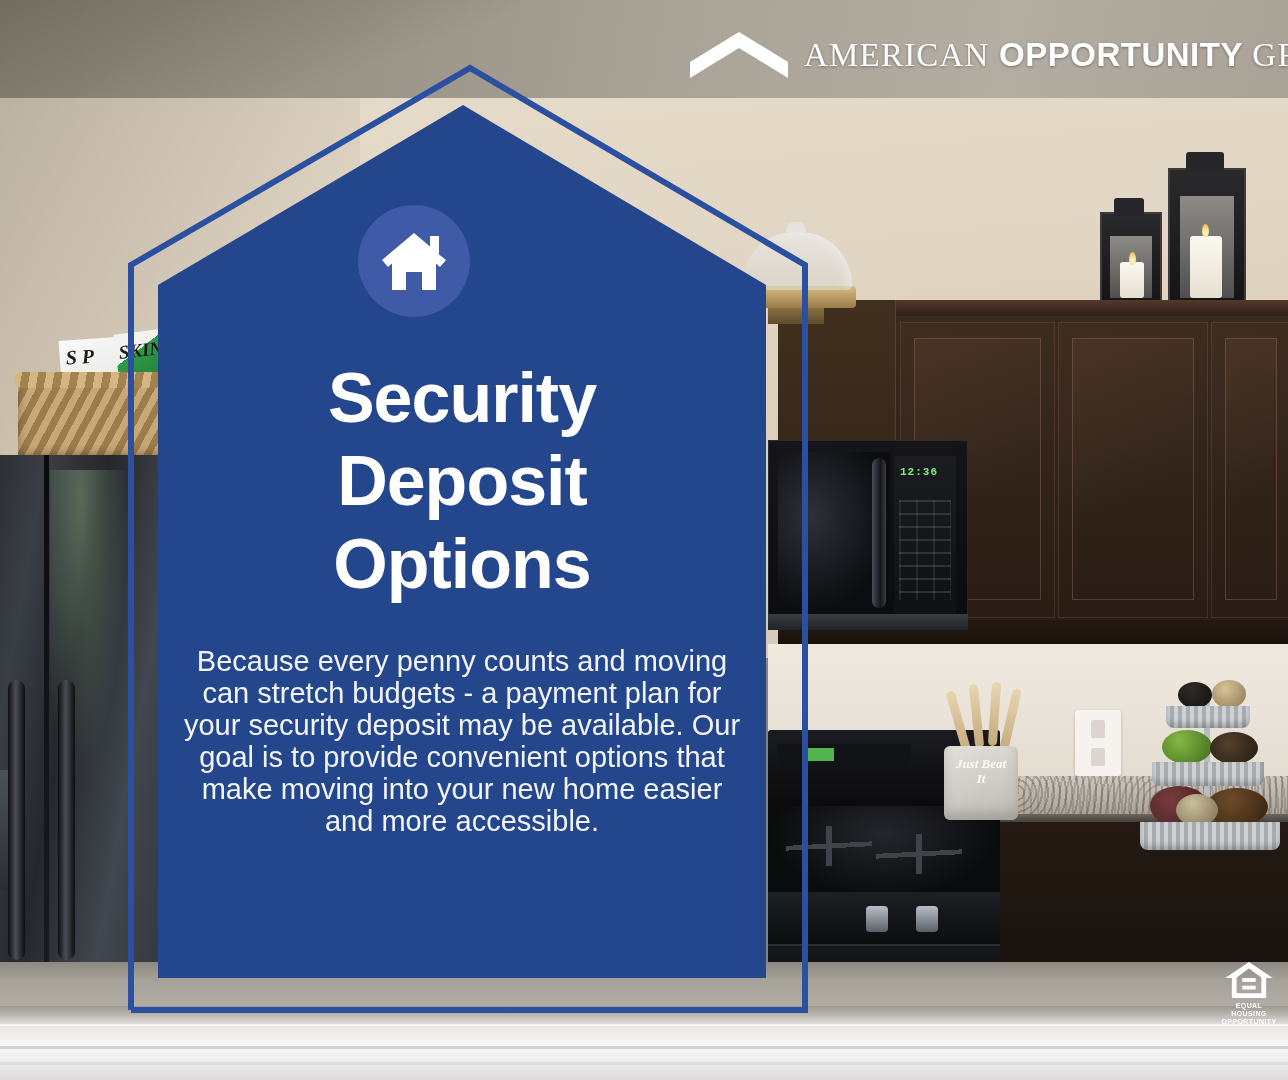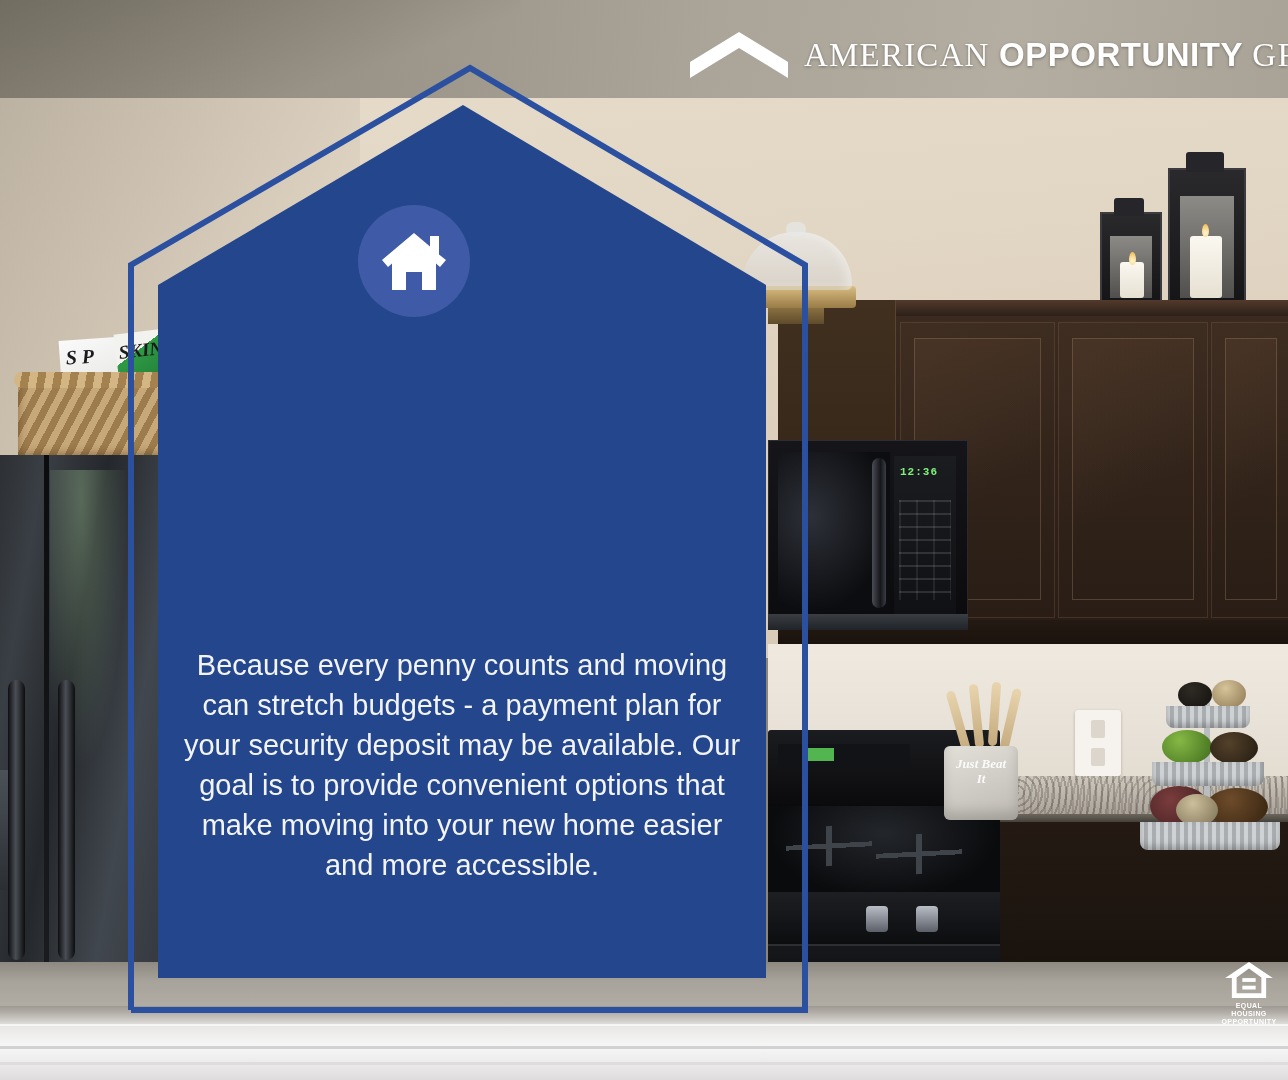--- a/index.html
+++ b/index.html
@@ -207,21 +207,21 @@
   .icon-circle{
     position:absolute;left:200px;top:100px;width:112px;height:112px;border-radius:50%;
     background:#3f5aa6;display:flex;align-items:center;justify-content:center;
   }
   .title{
     position:absolute;left:0;top:252px;width:608px;text-align:center;
     color:#ffffff;font-size:70px;line-height:83px;font-weight:700;letter-spacing:-1px;
   }
   .body{
     position:absolute;left:16px;top:540px;width:576px;text-align:center;
-    color:#f2f4f8;font-size:29px;line-height:40px;font-weight:400;
+    color:#f2f4f8;font-size:29px;line-height:32px;font-weight:400;
   }
 
   
   .brand{position:absolute;left:690px;top:25px;width:580px;height:60px;
     display:flex;align-items:center;gap:16px;}
   .brand-mark{width:98px;height:46px;flex:0 0 auto;}
   .brand-text{color:#ffffff;font-family:"Liberation Serif",serif;font-size:33px;
     letter-spacing:1.2px;white-space:nowrap;text-shadow:0 1px 3px rgba(0,0,0,.35);}
   .brand-text .b{font-family:"Liberation Sans",sans-serif;font-weight:700;letter-spacing:0.5px;}
 
@@ -353,20 +353,23 @@
 
   <div class="card">
 
     <div class="icon-circle">
       <svg width="72" height="66" viewBox="0 0 72 66">
         <path d="M4 32 L36 5 L52 18.5 L52 8 L61 8 L61 26.5 L68 32 L62 39 L58 35.6 L58 62 L44 62 L44 44 L28 44 L28 62 L14 62 L14 35.6 L10 39 Z" fill="#FFFFFF"></path>
       </svg>
     </div>
 
     <div class="title">
+      <div>Security</div>
+      <div>Deposit</div>
+      <div>Options</div>
     </div>
 
     <div class="body">Because every penny counts and moving can stretch budgets - a payment plan for your security deposit may be available. Our goal is to provide convenient options that make moving into your new home easier and more accessible.</div>
   </div>
 
   <div class="brand">
     <svg class="brand-mark" viewBox="0 0 98 46">
       <path d="M0 46 L0 30 L49 0 L98 30 L98 46 L49 16 Z" fill="#FFFFFF"></path>
     </svg>
     <div class="brand-text"><span>AMERICAN </span><span class="b">OPPORTUNITY</span><span> GROUP</span></div>

